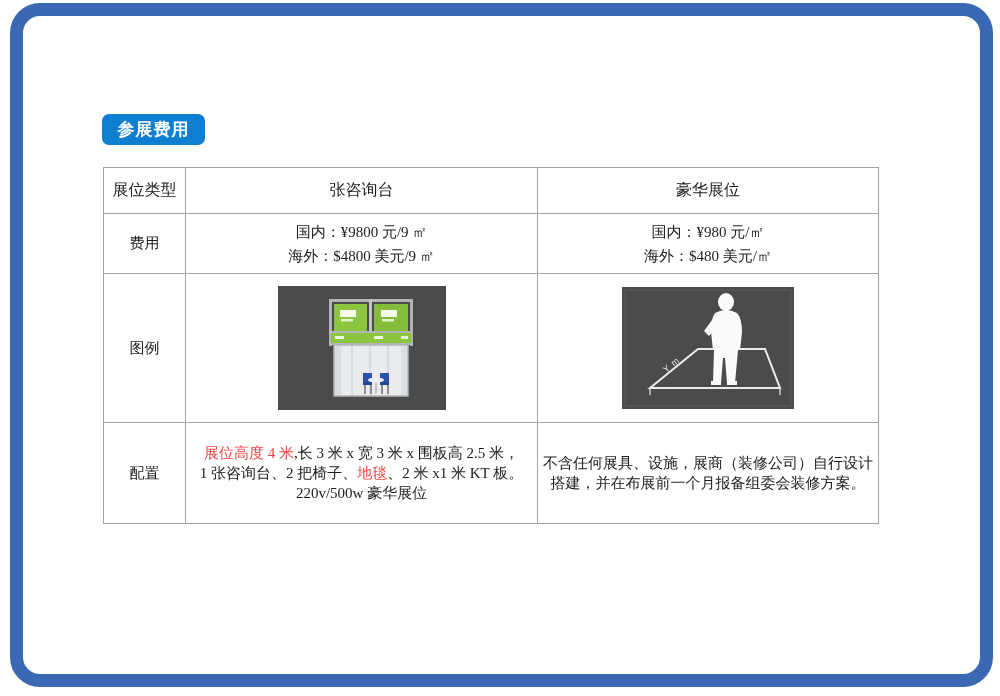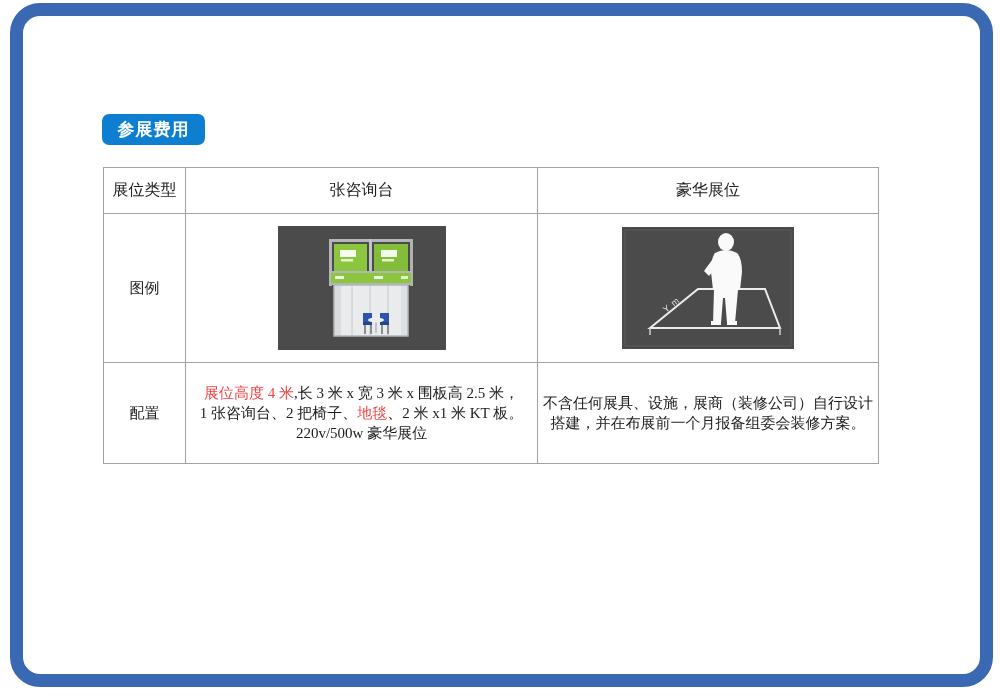--- a/index.html
+++ b/index.html
@@ -56,20 +56,31 @@
   <colgroup>
     <col style="width:82px">
       <col style="width:352px">
       <col style="width:341px">
   </colgroup>
   <tbody>
       <tr class="r1">
     <td class="rowhead">展位类型</td>
     <td>张咨询台</td>
     <td>豪华展位</td>
+  </tr>
+  <tr class="r3">
+    <td class="rowhead">费用</td>
+    <td>
+      <div class="fee-line">国内：¥9800 元/9 ㎡</div>
+      <div class="fee-line">海外：$4800 美元/9 ㎡</div>
+    </td>
+    <td>
+      <div class="fee-line">国内：¥980 元/㎡</div>
+      <div class="fee-line">海外：$480 美元/㎡</div>
+    </td>
   </tr>
   <tr class="r4">
     <td class="rowhead">图例</td>
     <td>
       <div class="img-wrap">
         <svg width="168" height="124" viewBox="0 0 168 124">
           <rect x="0" y="0" width="168" height="124" fill="#4b4b4b"></rect>
           <g>
 
             <rect x="51" y="13" width="84" height="3" fill="#b2b6b8"></rect>

